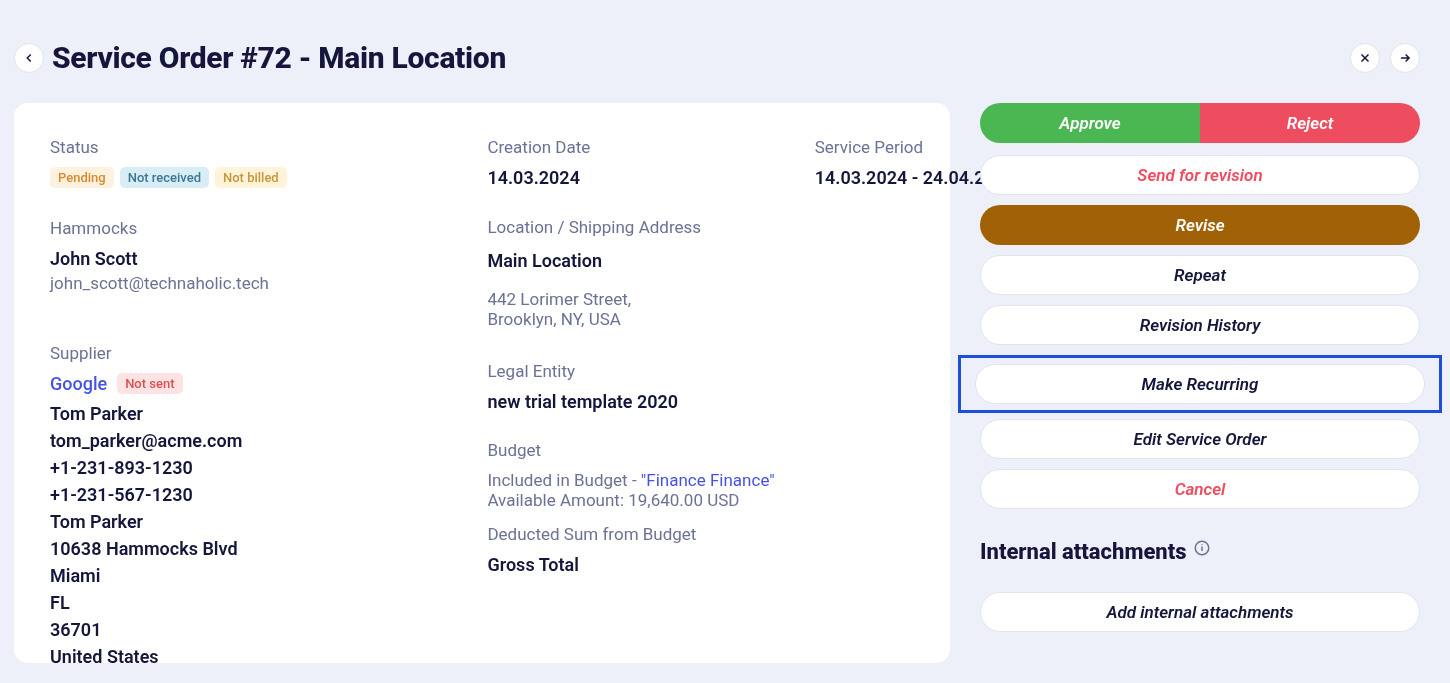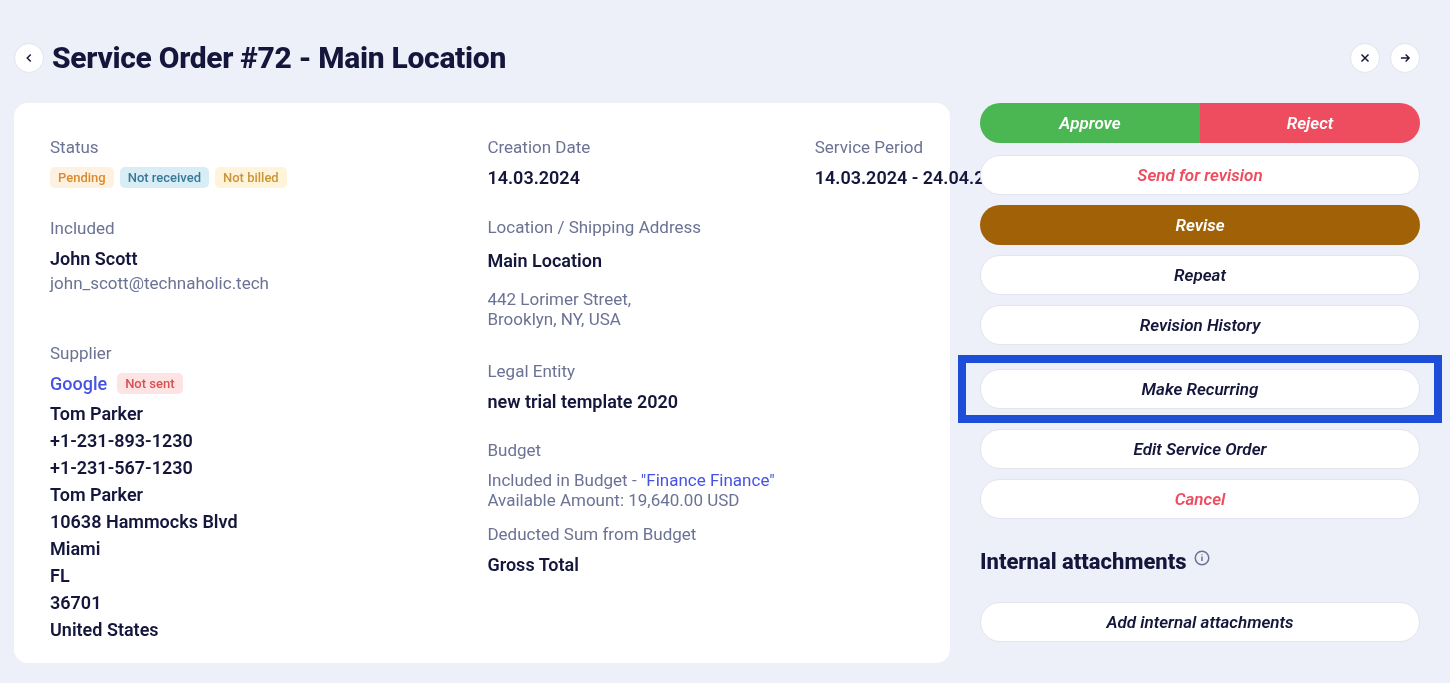--- a/index.html
+++ b/index.html
@@ -104,21 +104,21 @@
     font-style:italic;
   }
   .btn-half { width:50%; margin-bottom:0; }
   .btn-half.first { border-radius: 20px 0 0 20px; }
   .btn-half.second { border-radius: 0 20px 20px 0; }
   .btn-green { background:#4bb753; color:#fff; border:none; }
   .btn-red   { background:#ee4c5f; color:#fff; border:none; }
   .btn-danger-text { color:#ee4c5f; }
   .btn-navy { background:#a16207; color:#fff; border:none; }
   .highlight-wrap {
-    border: 8px solid #1d4ed8;
+    border: 3px solid #1d4ed8;
     padding: 6px 14px;
     margin: 0 -22px 6px -22px;
   }
   .highlight-wrap .btn { margin-bottom:0; }
   .section-heading {
     display:flex; align-items:flex-start; gap:6px;
     font-size:22px; font-weight:800; color:#14163b;
     margin-top: 30px; margin-bottom: 28px;
   }
   .info-ic { width:18px; height:18px; color:#6b7294; }
@@ -157,33 +157,34 @@
         <div class="block">
           <div class="sect-label">Status</div>
           <div class="badges">
             <span class="badge badge-orange">Pending</span>
             <span class="badge badge-blue">Not received</span>
             <span class="badge badge-amber">Not billed</span>
           </div>
         </div>
 
         <div class="block">
-          <div class="sect-label">Included</div>
+          <div class="sect-label">Hammocks</div>
           <div class="value">John Scott</div>
           <div class="muted">john_scott@technaholic.tech</div>
         </div>
 
         <div class="block" style="margin-top:50px;">
           <div class="sect-label">Supplier</div>
           <div class="supplink-row">
             <span class="supplier-link">Google</span>
             <span class="badge badge-pink">Not sent</span>
           </div>
           <div class="lines">
             <div>Tom Parker</div>
+            <div>tom_parker@acme.com</div>
             <div>+1-231-893-1230</div>
             <div>+1-231-567-1230</div>
             <div>Tom Parker</div>
             <div>10638 Hammocks Blvd</div>
             <div>Miami</div>
             <div>FL</div>
             <div>36701</div>
             <div>United States</div>
           </div>
         </div>

